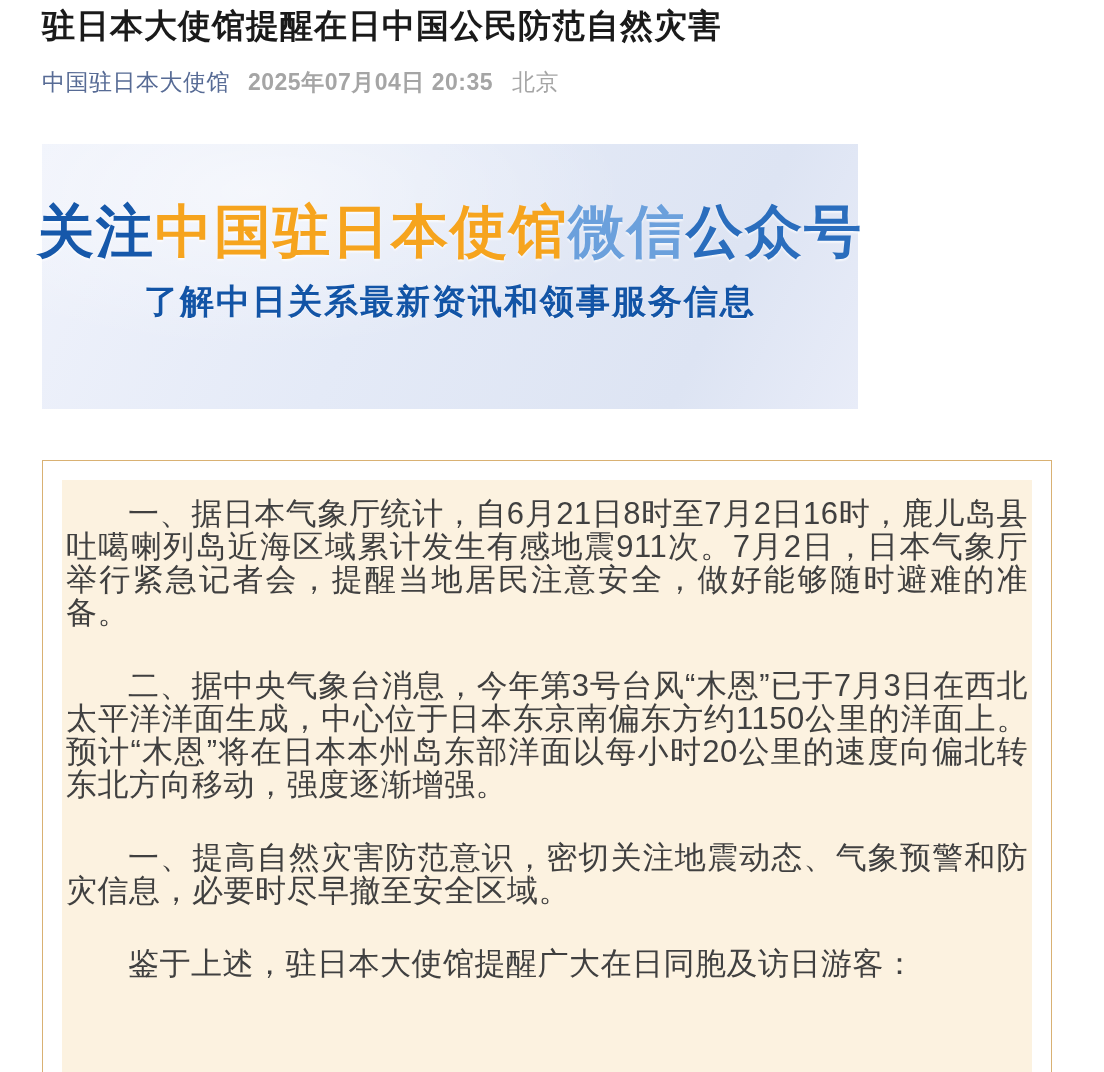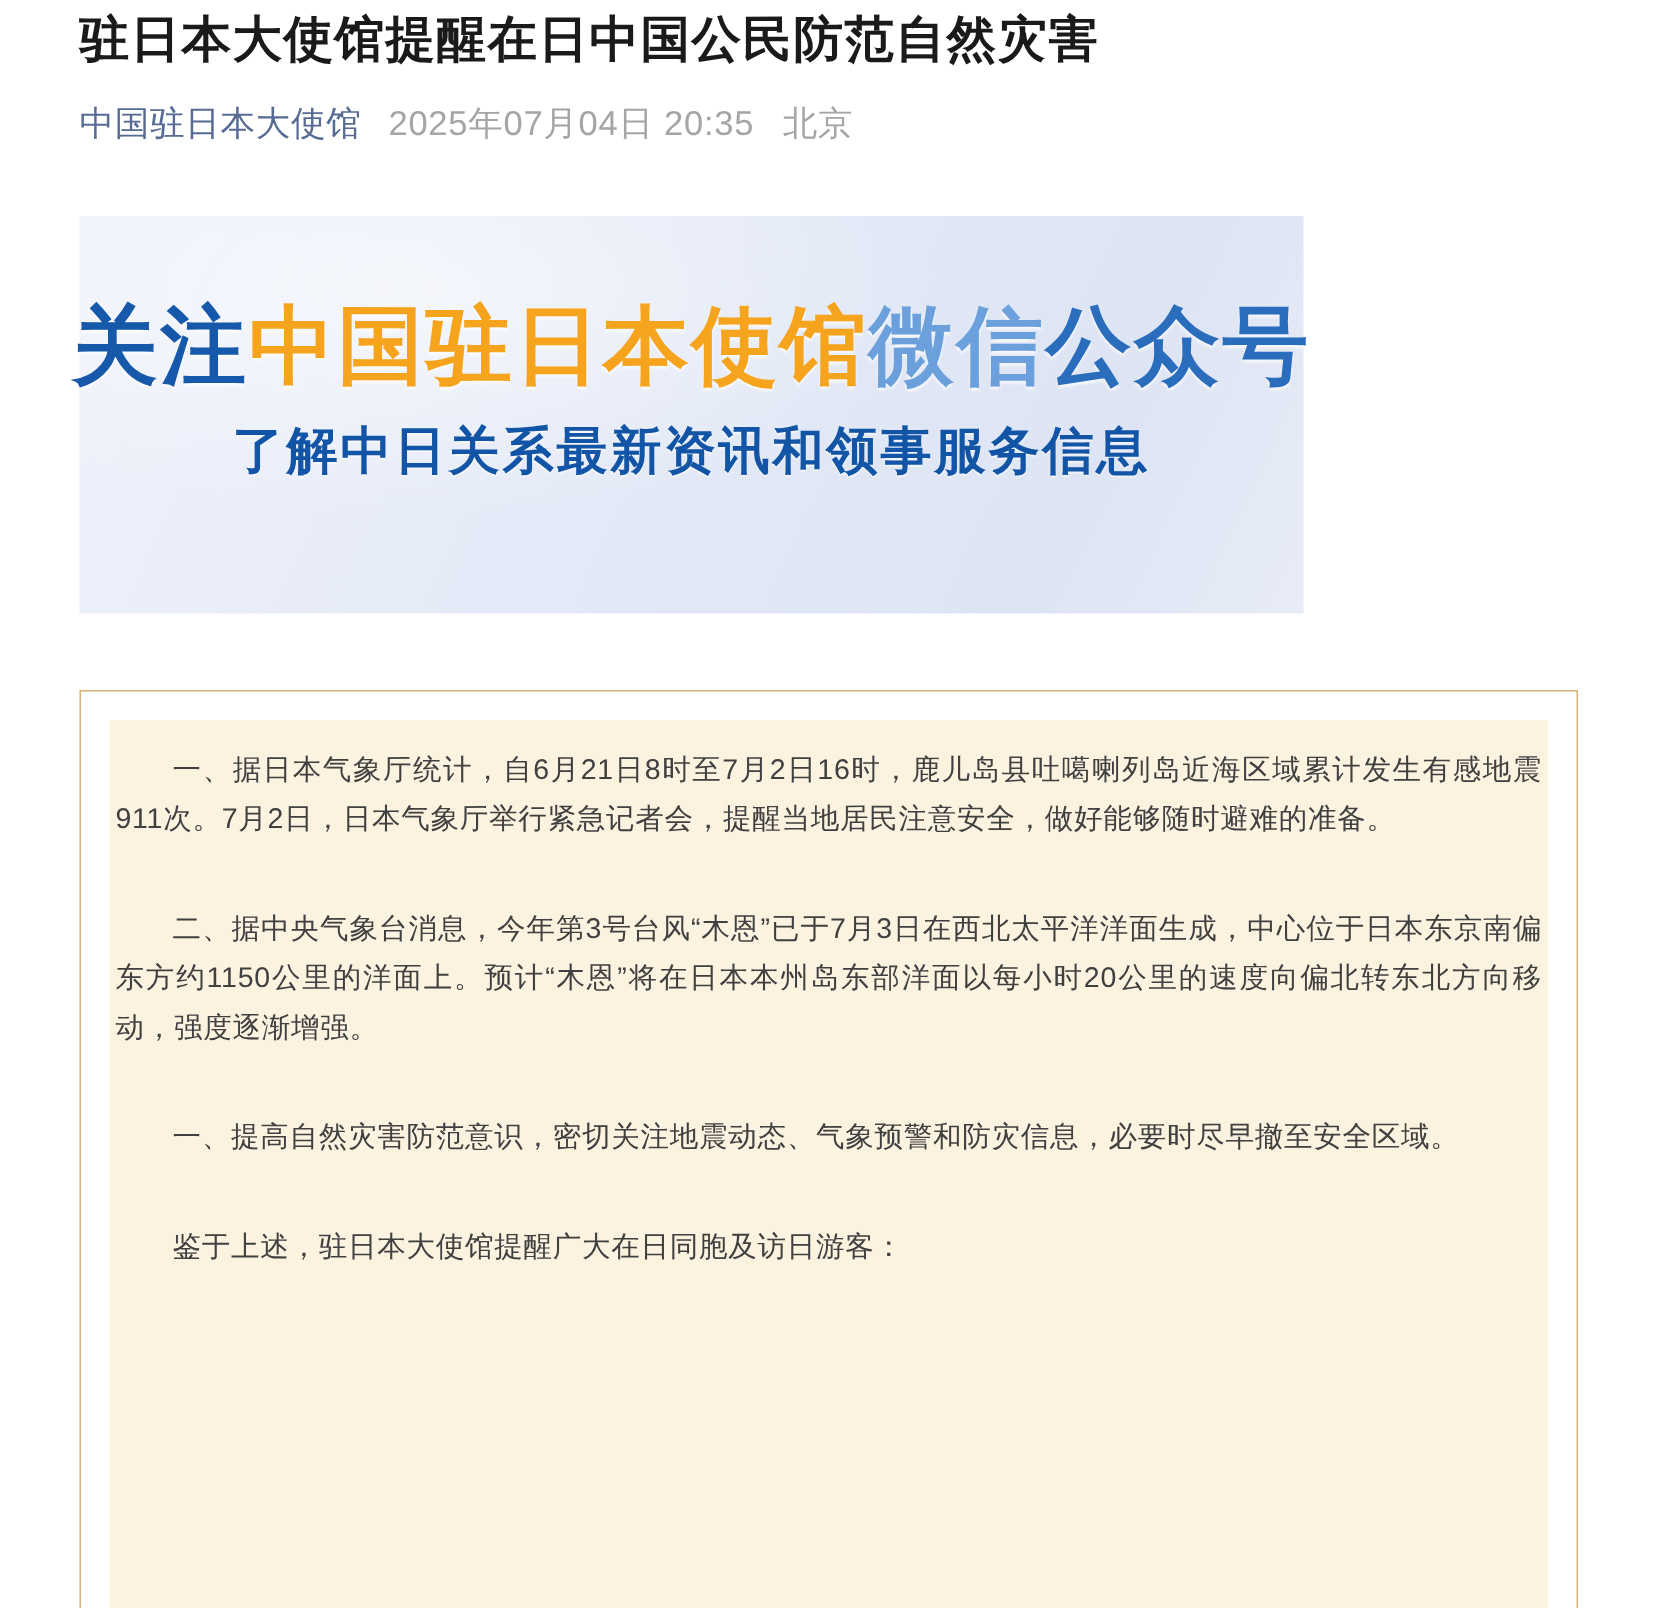--- a/index.html
+++ b/index.html
@@ -10,21 +10,21 @@
   body {
     width: 1104px;
     height: 1072px;
     overflow: hidden;
     font-family: "Liberation Sans", "DejaVu Sans", sans-serif;
   }
   .page {
     box-sizing: border-box;
     width: 1104px;
     height: 1072px;
-    padding: 8px 52px 0 53px;
+    padding: 8px 52px 0 42px;
     overflow: hidden;
   }
   .article-title {
     margin: 0 0 23px 0;
     font-size: 33px;
     line-height: 1.12;
     font-weight: 700;
     letter-spacing: 1px;
     color: #1a1a1a;
   }
@@ -37,21 +37,21 @@
     line-height: 1.3;
   }
   .byline .account {
     color: var(--link-blue, #576b95);
     cursor: pointer;
     text-decoration: none;
   }
   .byline .meta {
     color: var(--meta-gray, #a5a5a5);
   }
-  .byline .datetime { margin-left: 18px; }
+  .byline .datetime { margin-left: 18px; font-weight: bold; }
   .byline .location { margin-left: 19px; }
 
   .banner {
     box-sizing: border-box;
     width: 816px;
     height: 265px;
     margin: 0 0 51px 0;
     padding-top: 57px;
     background:
       radial-gradient(ellipse 620px 260px at 26% 18%, rgba(255,255,255,0.55), rgba(255,255,255,0) 60%),
@@ -89,21 +89,21 @@
     background: #ffffff;
   }
   .notice-inner {
     box-sizing: border-box;
     background: var(--box-cream, #fcf2e0);
     padding: 17px 4px 30px 4px;
     min-height: 610px;
   }
   .notice-inner p {
     margin: 0 0 40px 0;
-    font-size: 19px;
+    font-size: 31px;
     line-height: 33px;
     letter-spacing: 0.5px;
     color: var(--body-text, #404040);
     text-indent: 2em;
     text-align: justify;
   }
 </style>
 </head>
 <body>
 

